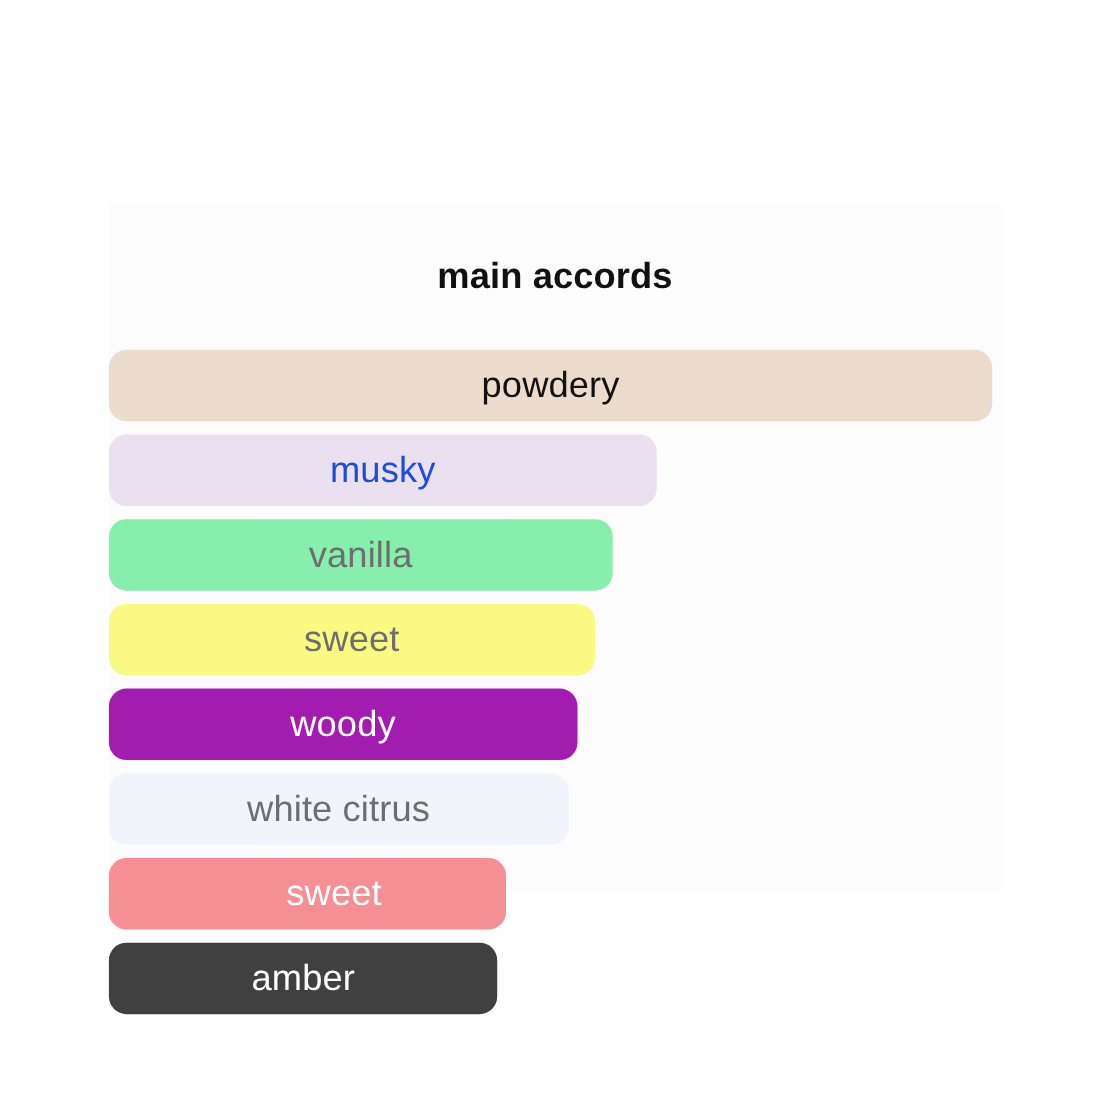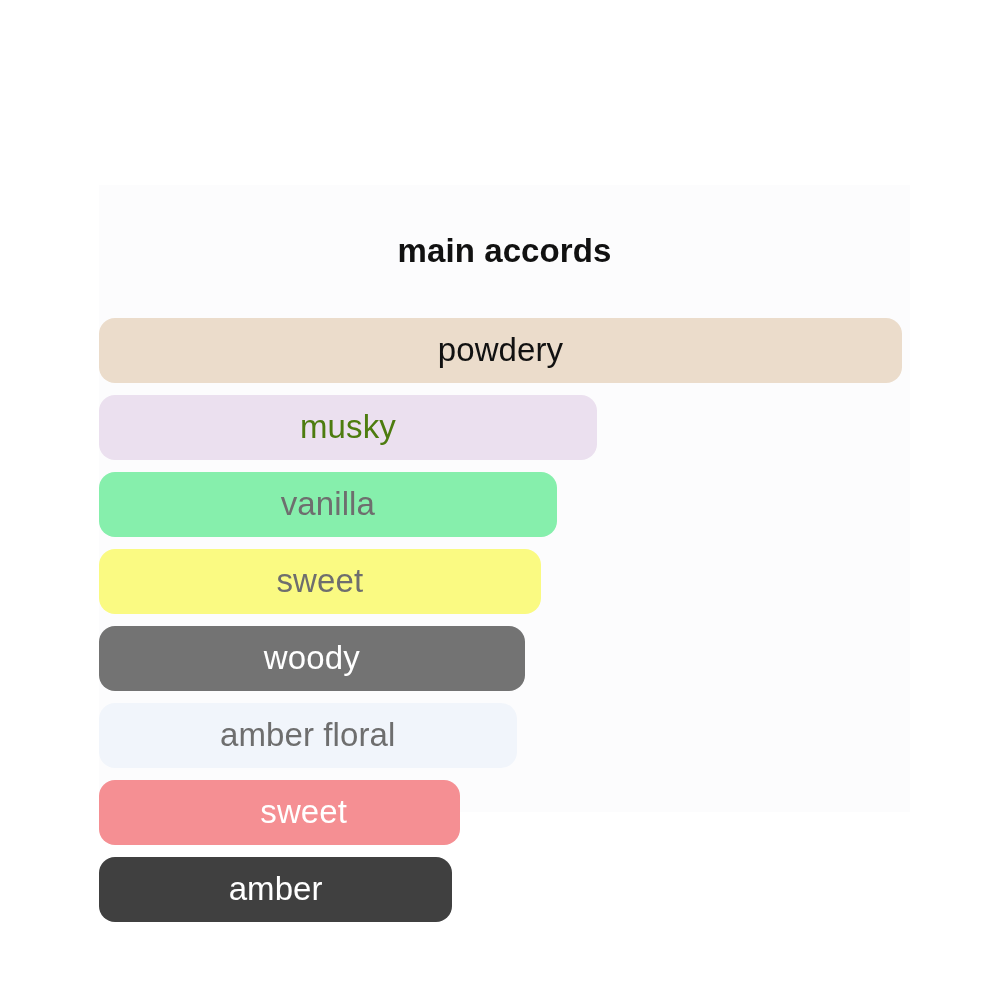--- a/index.html
+++ b/index.html
@@ -86,41 +86,41 @@
     <h2 id="accords-title">main accords</h2>
 
     <div id="accords-bars">
         <div class="accord-row">
           <div class="accord-bar" style="width: 100%; background: rgb(235, 220, 203);">
             <span class="accord-label" style="color: rgb(17, 17, 17);">powdery</span>
           </div>
         </div>
         <div class="accord-row">
           <div class="accord-bar" style="width: 62%; background: rgb(235, 224, 239);">
-            <span class="accord-label" style="color: #4d7c0f;">musky</span>
+            <span class="accord-label" style="color: #1d4ed8;">musky</span>
           </div>
         </div>
         <div class="accord-row">
           <div class="accord-bar" style="width: 57%; background: #86efac;">
             <span class="accord-label" style="color: rgb(110, 110, 110);">vanilla</span>
           </div>
         </div>
         <div class="accord-row">
           <div class="accord-bar" style="width: 55%; background: rgb(250, 250, 130);">
             <span class="accord-label" style="color: rgb(110, 110, 110);">sweet</span>
           </div>
         </div>
         <div class="accord-row">
-          <div class="accord-bar" style="width: 53%; background: #737373;">
+          <div class="accord-bar" style="width: 53%; background: #a21caf;">
             <span class="accord-label" style="color: rgb(255, 255, 255);">woody</span>
           </div>
         </div>
         <div class="accord-row">
           <div class="accord-bar" style="width: 52%; background: rgb(241, 245, 251);">
-            <span class="accord-label" style="color: rgb(110, 110, 110);">amber floral</span>
+            <span class="accord-label" style="color: rgb(110, 110, 110);">white citrus</span>
           </div>
         </div>
         <div class="accord-row">
           <div class="accord-bar" style="width: 45%; background: rgb(245, 143, 147); padding-left: 48px;">
             <span class="accord-label" style="color: rgb(255, 255, 255);">sweet</span>
           </div>
         </div>
         <div class="accord-row">
           <div class="accord-bar" style="width: 44%; background: #404040;">
             <span class="accord-label" style="color: rgb(255, 255, 255);">amber</span>

